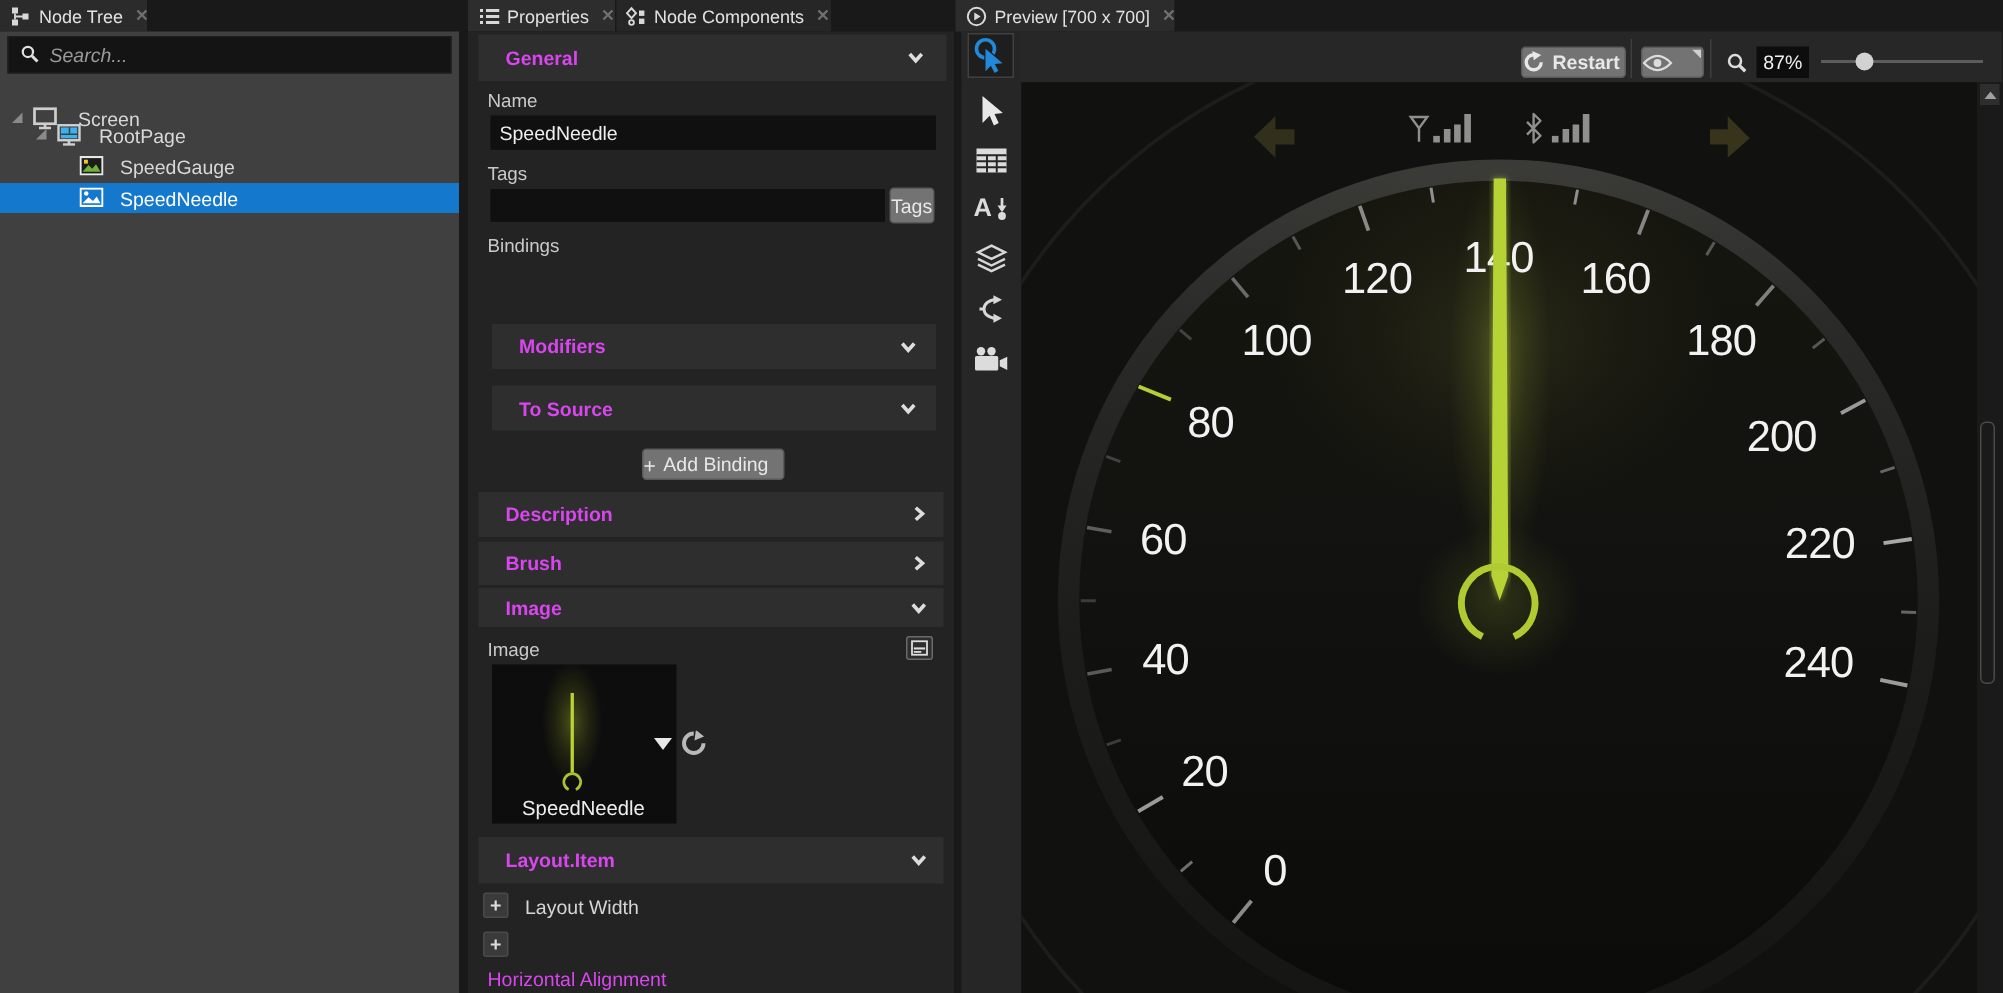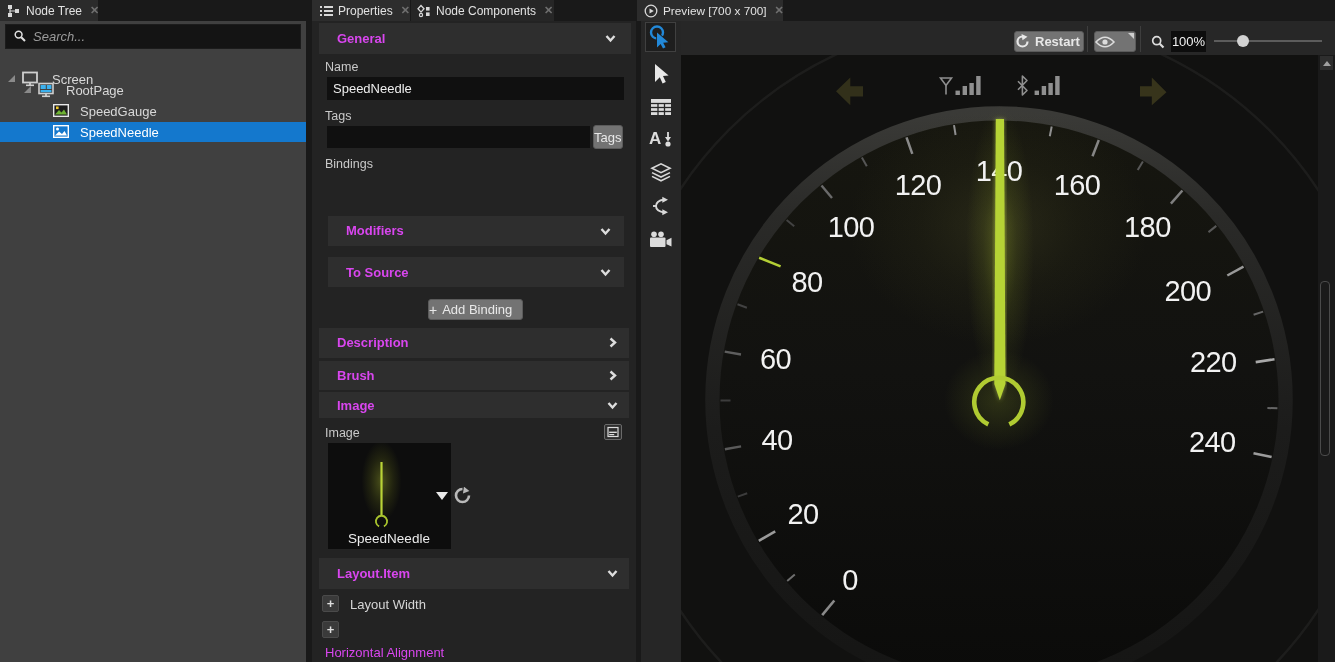--- a/index.html
+++ b/index.html
@@ -206,21 +206,21 @@
       </svg>
   <svg class="abs" style="right:1px;top:1px;" width="6" height="6" viewBox="0 0 6 6">
         <path d="M0 0 L6 0 L6 6 Z" fill="#cfcfcf"></path>
       </svg>
     </div>
 <div class="abs" style="left:1140px;top:26px;width:1px;height:26px;background:#3e3e3e;"></div>
 <svg class="abs" style="left:1151px;top:35px;" width="14" height="14" viewBox="0 0 14 14">
       <circle cx="5.7" cy="5.7" r="4" fill="none" stroke="#dcdcdc" stroke-width="1.7"></circle>
       <line x1="8.7" y1="8.7" x2="12.5" y2="12.5" stroke="#dcdcdc" stroke-width="2.2"></line>
     </svg>
-<div class="abs" style="left:1171px;top:31px;width:35px;height:21px;background:#0d0d0d;color:#f0f0f0;font-size:13px;display:flex;align-items:center;justify-content:center;">100%</div>
+<div class="abs" style="left:1171px;top:31px;width:35px;height:21px;background:#0d0d0d;color:#f0f0f0;font-size:13px;display:flex;align-items:center;justify-content:center;">87%</div>
 <div class="abs" style="left:1214px;top:40px;width:108px;height:2px;background:#5c5c5c;"></div>
 <div class="abs" style="left:1236.5px;top:35px;width:12px;height:12px;border-radius:50%;background:#d2d2d2;"></div>
 
 <div class="abs" style="left:645px;top:22px;width:31px;height:30px;background:#1e1e1e;border:1px solid #404040;"></div>
 <svg class="abs" style="left:648px;top:24px;" width="24" height="26" viewBox="0 0 24 26">
   <circle cx="9" cy="8.5" r="6" fill="none" stroke="#2288d8" stroke-width="2.4"></circle>
   <path d="M9 8.5 L9 23.5 L12.6 19.9 L15 24.6 L17.6 23.2 L15.2 18.7 L20.4 18.2 Z" fill="#2288d8" stroke="#1e1e1e" stroke-width="1.6" paint-order="stroke"></path>
 </svg>
 <svg class="abs" style="left:652px;top:63px;" width="18" height="22" viewBox="0 0 18 22">
       <path d="M3 1 L3 19 L7.8 14.2 L10.6 20.6 L13.8 19 L11 13 L16.6 12.4 Z" fill="#e8e8e8"></path>

